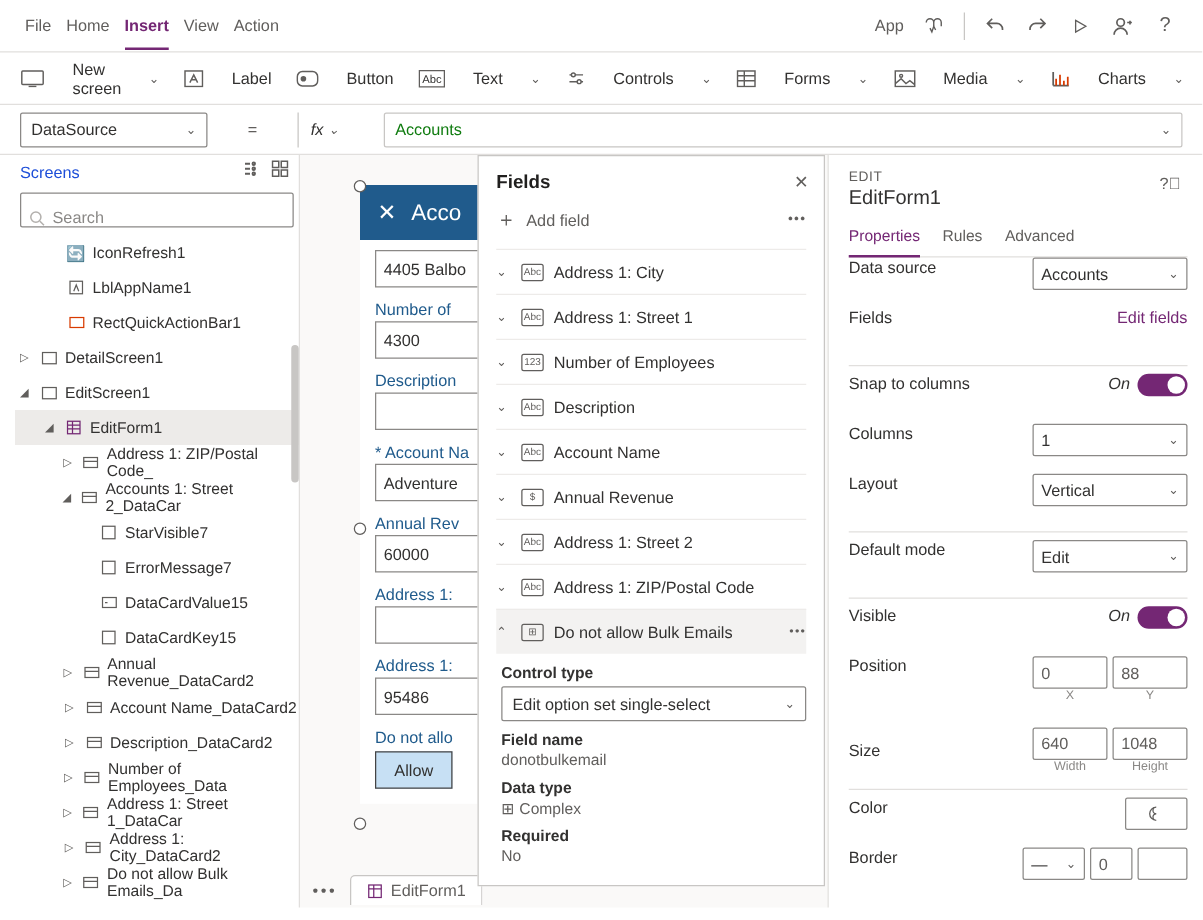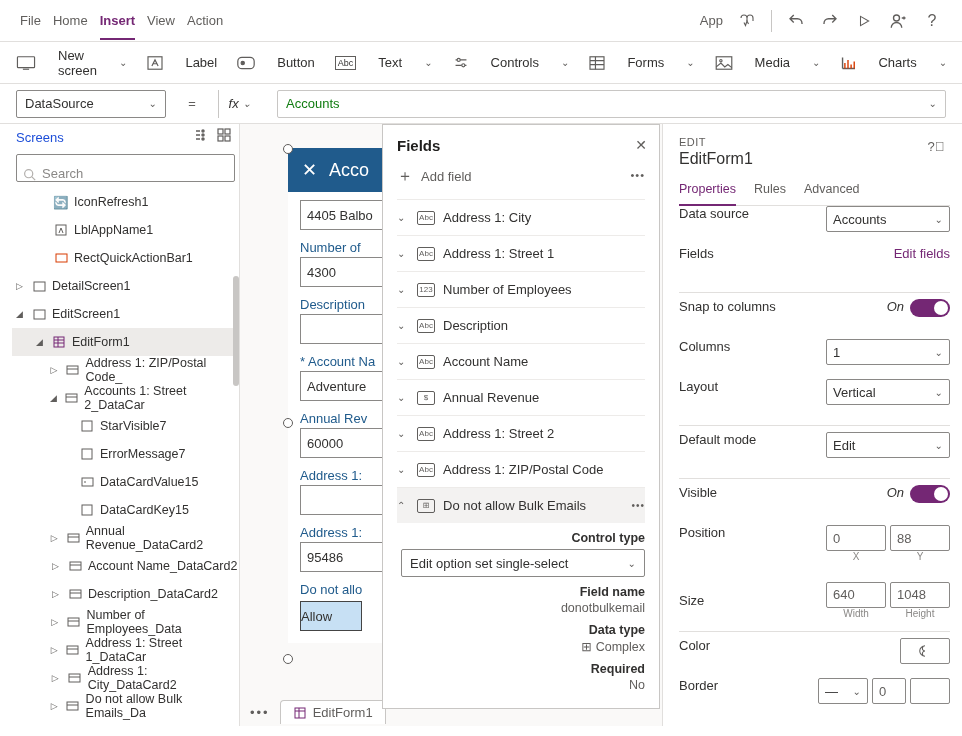--- a/index.html
+++ b/index.html
@@ -14,21 +14,21 @@
 .menubar-right .sep { width:1px; height:22px; background:#c8c6c4; }
 .icon-btn { width:20px; height:20px; display:inline-flex; justify-content:center; align-items:center; cursor:pointer; }
 
 
 .toolbar { height: 42px; border-bottom: 1px solid #e1dfdd; display: flex; align-items: center; padding: 0 16px; gap: 20px; color: #323130; }
 .tool { display:flex; align-items:center; gap:22px; cursor:pointer; }
 .tool svg { flex-shrink:0; }
 .chev { font-size:10px; color:#605e5c; }
 
 
-.formulabar { height: 40px; border-bottom: 1px solid #e1dfdd; display:flex; align-items:center; padding: 4px 16px; gap: 16px; }
+.formulabar { height: 40px; border-bottom: 1px solid #e1dfdd; display:flex; align-items:center; padding: 4px 16px; gap: 26px; }
 .prop-select { border:1px solid #8a8886; height:28px; width:150px; padding:0 8px; display:flex; align-items:center; justify-content:space-between; border-radius:2px; }
 .fx-eq { font-style: italic; color:#605e5c; padding:0 6px; }
 .fx { font-style:italic; border-left:1px solid #c8c6c4; padding:0 10px; height:28px; display:flex; align-items:center; }
 .formula-input { flex:1; height:28px; border:1px solid #c8c6c4; border-radius:2px; padding: 0 8px; font-family: Consolas, monospace; color: #107c10; display:flex; align-items:center; justify-content:space-between; }
 
 
 .leftpanel { position:absolute; top:124px; left:12px; width:228px; bottom:10px; border-right:1px solid #e1dfdd; }
 .lp-header { display:flex; align-items:center; padding:4px 4px 8px; color:#605e5c; }
 .lp-header-title { flex:1; color:#1d4ed8; }
 .lp-header .hbtn { width:18px; height:18px; margin-left:4px; }
@@ -40,36 +40,36 @@
 .tree-row .spacer { display:inline-block; }
 .tree-icon { width:14px; height:14px; display:inline-flex; align-items:center; justify-content:center; }
 .scroll-thumb { position:absolute; right:0; top:152px; width:6px; height:110px; background:#c8c6c4; border-radius:3px; }
 
 
 .canvas-bg { position:absolute; left:240px; top:124px; right:300px; bottom:10px; background:#faf9f8; }
 .canvas-header { background:#205b8c; color:#fff; height:44px; display:flex; align-items:center; gap:12px; padding:0 14px; font-size:18px; margin: 24px 20px 0 48px; }
 .canvas-body { margin: 0 20px 0 48px; background:#fff; padding: 6px 12px 12px; }
 .fld-lbl { color:#205b8c; font-size:13px; margin-top:10px; }
 .fld-inp { border:1px solid #8a8886; height:30px; width: 85px; padding:0 6px; display:flex; align-items:center; margin-top:2px; }
-.allow-box { border:1px solid #444; height:30px; width:62px; background:#c7e0f4; display:flex; align-items:center; margin-top:4px; }
+.allow-box { border:1px solid #444; height:30px; width:62px; background:#c7e0f4; display:flex; align-items:center; justify-content:center; margin-top:4px; }
 .sel-handle { position:absolute; width:10px; height:10px; background:#fff; border:1px solid #605e5c; border-radius:50%; }
 .tablist-bottom { position:absolute; left:250px; bottom:12px; display:flex; align-items:center; gap:10px; color:#605e5c; }
 .tab-chip { border:1px solid #c8c6c4; border-bottom:none; border-radius:4px 4px 0 0; padding:4px 12px; display:flex; align-items:center; gap:6px; background:#fff; }
 
 
 .fields-pop { position:absolute; left:382px; top:124px; width:278px; background:#fff; border:1px solid #c8c6c4; padding:12px 14px; }
 .fields-pop h3 { font-weight:600; font-size:15px; color:#201f1e; }
 .fp-close { position:absolute; top:12px; right:12px; font-size:14px; color:#605e5c; cursor:pointer; }
 .add-field { display:flex; align-items:center; gap:8px; color:#605e5c; margin:12px 0; cursor:pointer; }
 .fld-more { position:absolute; top:44px; right:14px; color:#605e5c; letter-spacing:1px; font-size:11px; }
 .fp-row { height:36px; border-top:1px solid #edebe9; display:flex; align-items:center; gap:8px; cursor:pointer; }
 .fp-row .caret { font-size:10px; color:#605e5c; width:12px; }
 .fp-row .tico { width:18px; height:14px; border:1px solid #605e5c; border-radius:2px; font-size:8px; display:flex; align-items:center; justify-content:center; color:#605e5c; }
 .fp-row.expanded { background:#f3f2f1; }
-.fp-detail { padding:0 0 4px 4px;text-align:right; }
+.fp-detail { padding:0 0 4px 4px; }
 .fp-detail-lbl { font-weight:600; font-size:12.5px; margin-top:8px; }
 .fp-detail-val { color:#605e5c; font-size:12.5px; margin-top:2px; }
 .fp-select { border:1px solid #8a8886; height:28px; margin-top:4px; padding:0 8px; display:flex; align-items:center; justify-content:space-between; border-radius:2px; }
 
 
 .proppanel { position:absolute; right:12px; top:124px; width:288px; bottom:10px; border-left:1px solid #e1dfdd; padding:12px 0 0 16px; }
 .pp-kicker { font-size:11px; letter-spacing:.5px; color:#605e5c; }
 .pp-title { font-size:16px; margin-top:2px; }
 .pp-help { position:absolute; top:12px; right:4px; color:#605e5c; }
 .pp-tabs { display:flex; gap:18px; margin-top:14px; font-size:12.5px; color:#605e5c; border-bottom:1px solid #e1dfdd; }

